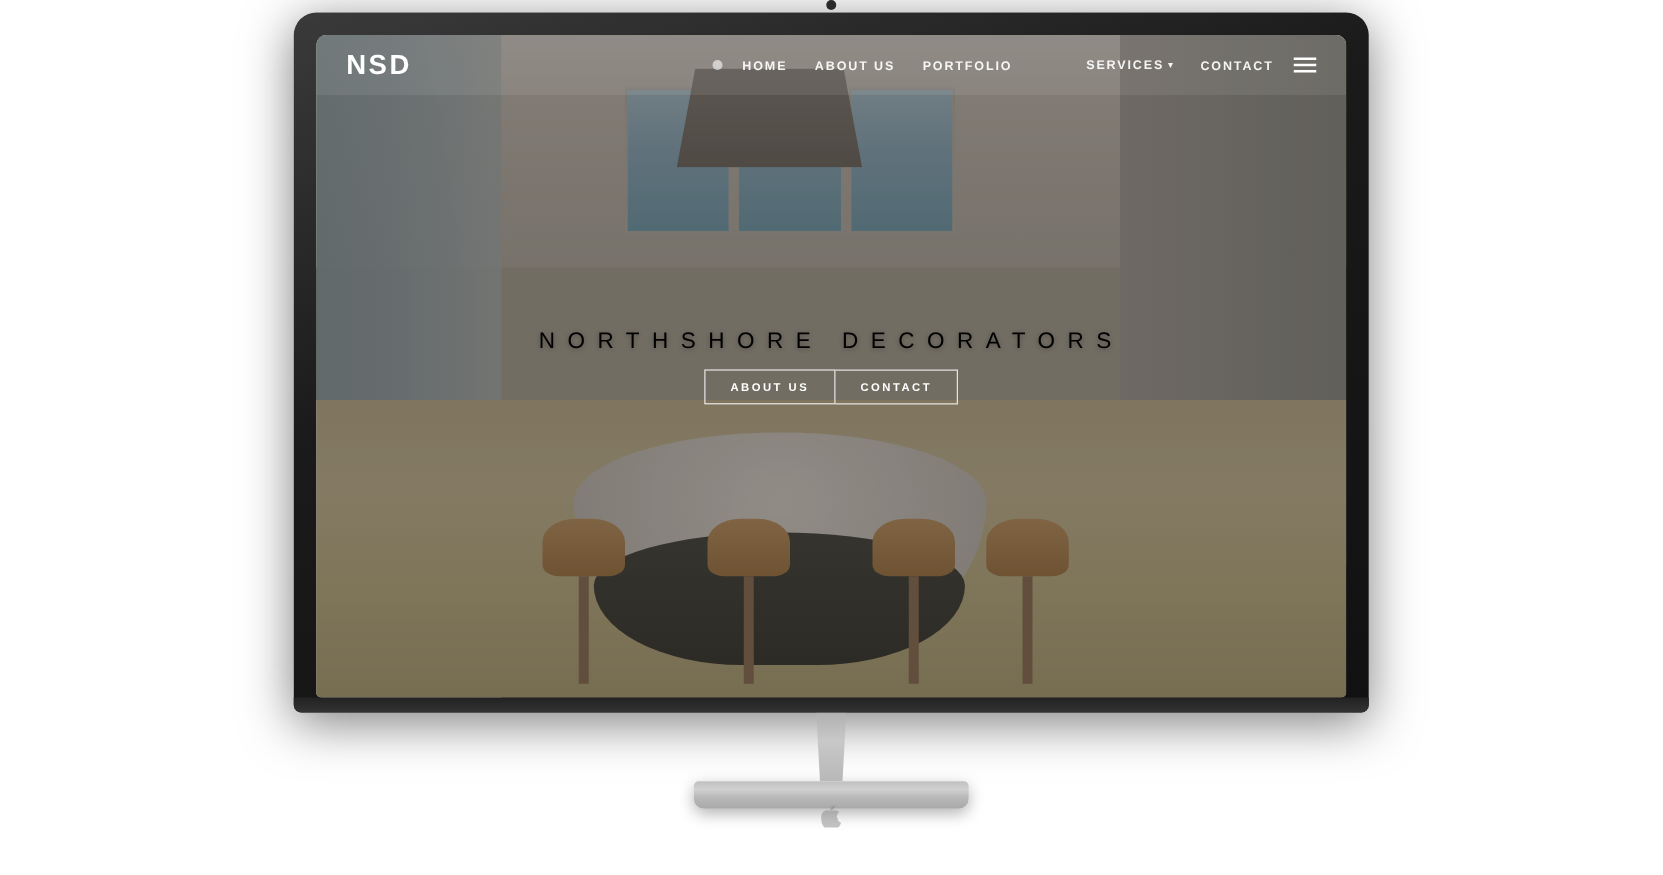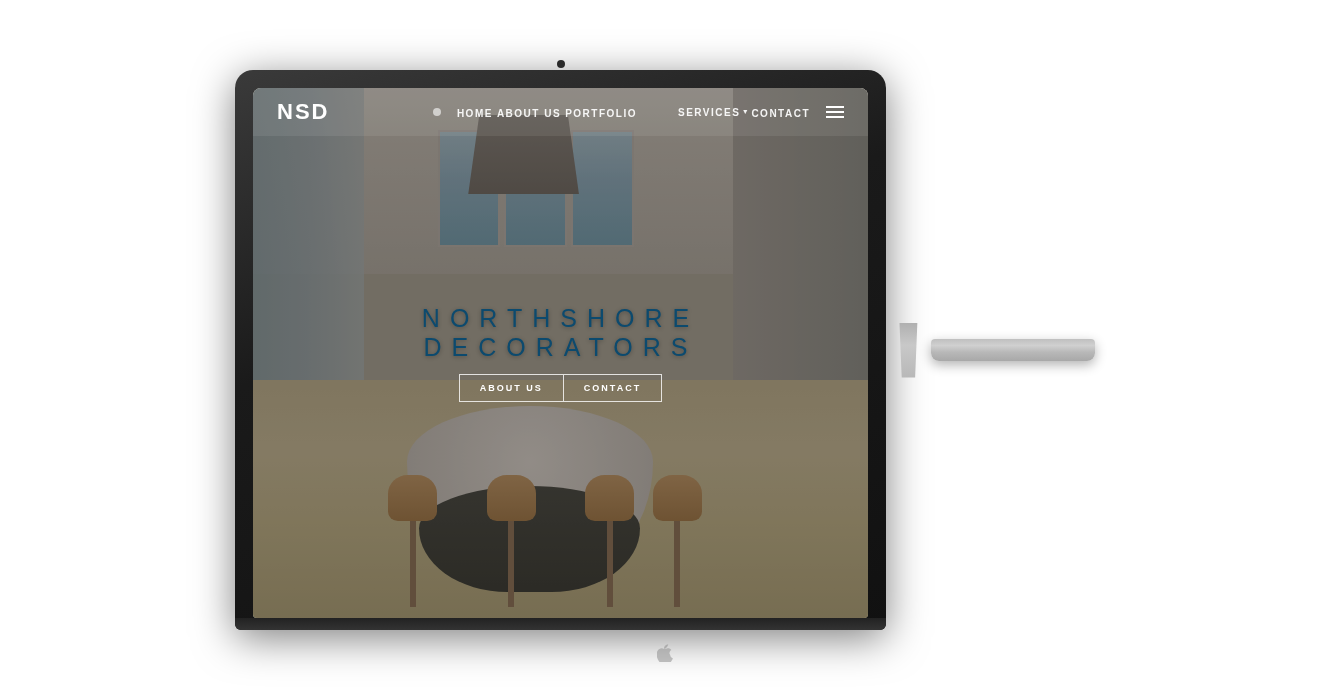--- a/index.html
+++ b/index.html
@@ -12,21 +12,21 @@
       height: 700px;
       font-family: Arial, sans-serif;
       overflow: hidden;
     }
 
     .monitor-wrapper {
       position: relative;
       width: 860px;
       height: 680px;
       display: flex;
-      flex-direction: row;
+      flex-direction: column;
       align-items: center;
     }
 
     .monitor-outer {
       width: 860px;
       height: 560px;
       background: linear-gradient(160deg, #3a3a3a 0%, #1a1a1a 40%, #111 100%);
       border-radius: 18px 18px 6px 6px;
       padding: 18px 18px 12px 18px;
       position: relative;
@@ -204,21 +204,21 @@
       font-size: 22px;
       font-weight: 900;
       letter-spacing: 2px;
       margin-right: auto;
       font-family: 'Arial Black', Arial, sans-serif;
     }
 
     .nav-links {
       display: flex;
       align-items: center;
-      gap: 4px;
+      gap: 22px;
       list-style: none;
     }
 
     .nav-links li a {
       color: rgba(255,255,255,0.92);
       text-decoration: none;
       font-size: 10px;
       font-weight: 700;
       letter-spacing: 1.5px;
       text-transform: uppercase;
@@ -259,24 +259,24 @@
       position: absolute;
       top: 50%;
       left: 50%;
       transform: translate(-50%, -50%);
       text-align: center;
       z-index: 10;
       width: 80%;
     }
 
     .hero-title {
-      font-size: 25px;
+      font-size: 18px;
       font-weight: 300;
       letter-spacing: 10px;
-      color: #0c4a6e;
+      color: #000000;
       text-transform: uppercase;
       margin-bottom: 12px;
       font-family: 'Trebuchet MS', Arial, sans-serif;
       text-shadow: 0 1px 4px rgba(0,0,0,0.3);
     }
 
     .hero-subtitle {
       font-size: 10px;
       letter-spacing: 3px;
       color: rgba(255,255,255,0.88);

